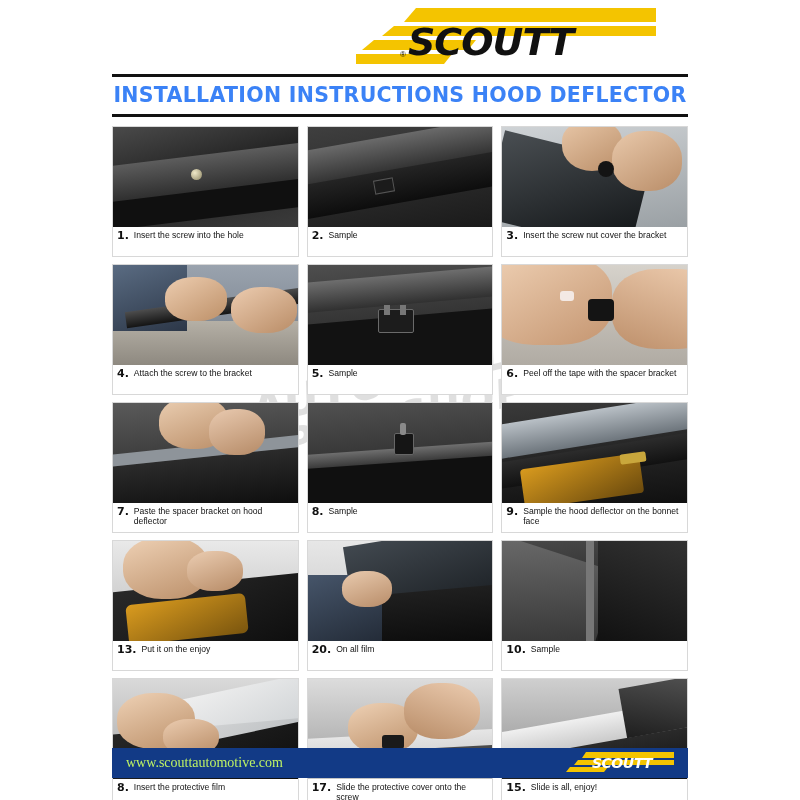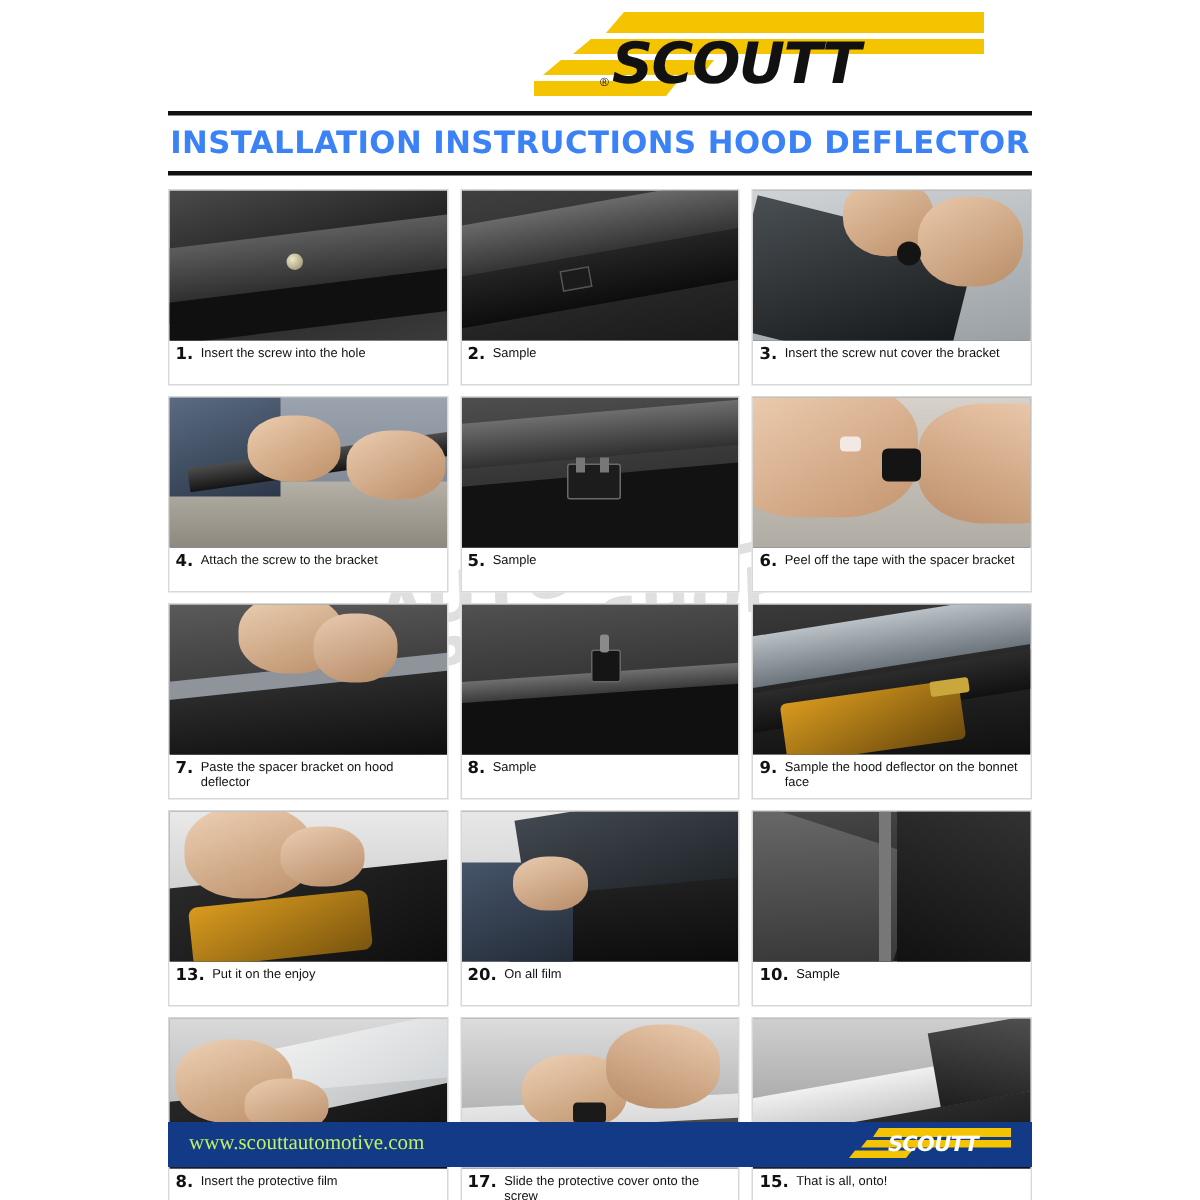--- a/index.html
+++ b/index.html
@@ -408,21 +408,21 @@
 
     <div class="cell">
       <div class="photo">
         <div class="pv" style="left:0;top:0;right:0;bottom:0;background:linear-gradient(180deg,#cfcfcf,#8f8f8f)"></div>
         <div class="pv" style="left:-20px;top:34px;width:260px;height:40px;background:linear-gradient(180deg,#f0f0f0,#b9b9b9);transform:rotate(-10deg)"></div>
         <div class="pv" style="left:-20px;top:62px;width:260px;height:60px;background:linear-gradient(180deg,#2a2a2a,#0b0b0b);transform:rotate(-10deg)"></div>
         <div class="pv" style="left:120px;top:0;width:110px;height:50px;background:linear-gradient(200deg,#5a5a5a,#1e1e1e);transform:rotate(-10deg)"></div>
       </div>
       <div class="caption">
         <span class="num">15.</span>
-        <span class="ctext">That is all, onto!</span>
+        <span class="ctext">Slide is all, enjoy!</span>
       </div>
     </div>
 
   </div>
 
   <div class="footer">
     <div class="footer-url">www.scouttautomotive.com</div>
     <div class="footer-logo">
       <svg viewBox="0 0 110 22" width="110" height="22">
         <polygon points="22,0 110,0 110,6 18,6" fill="#f4c400"></polygon>

